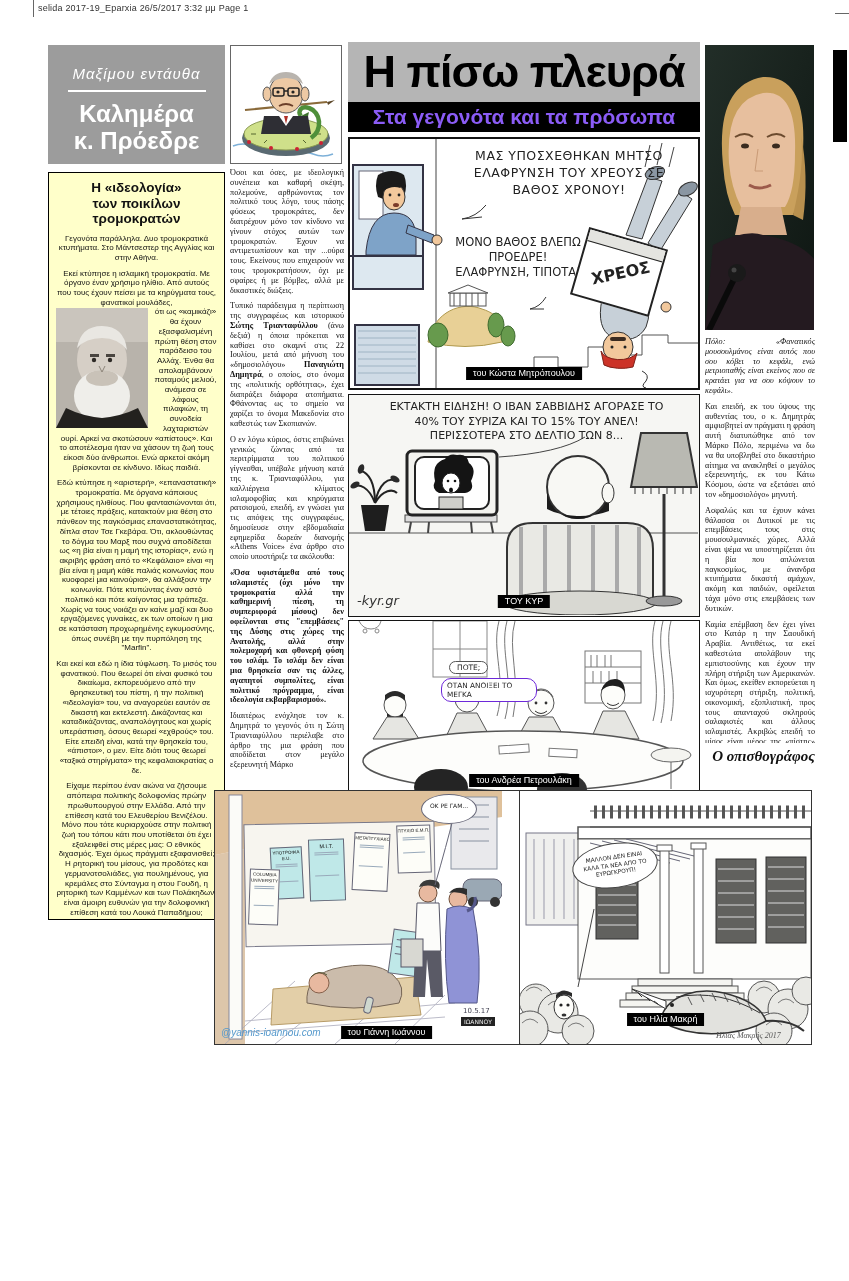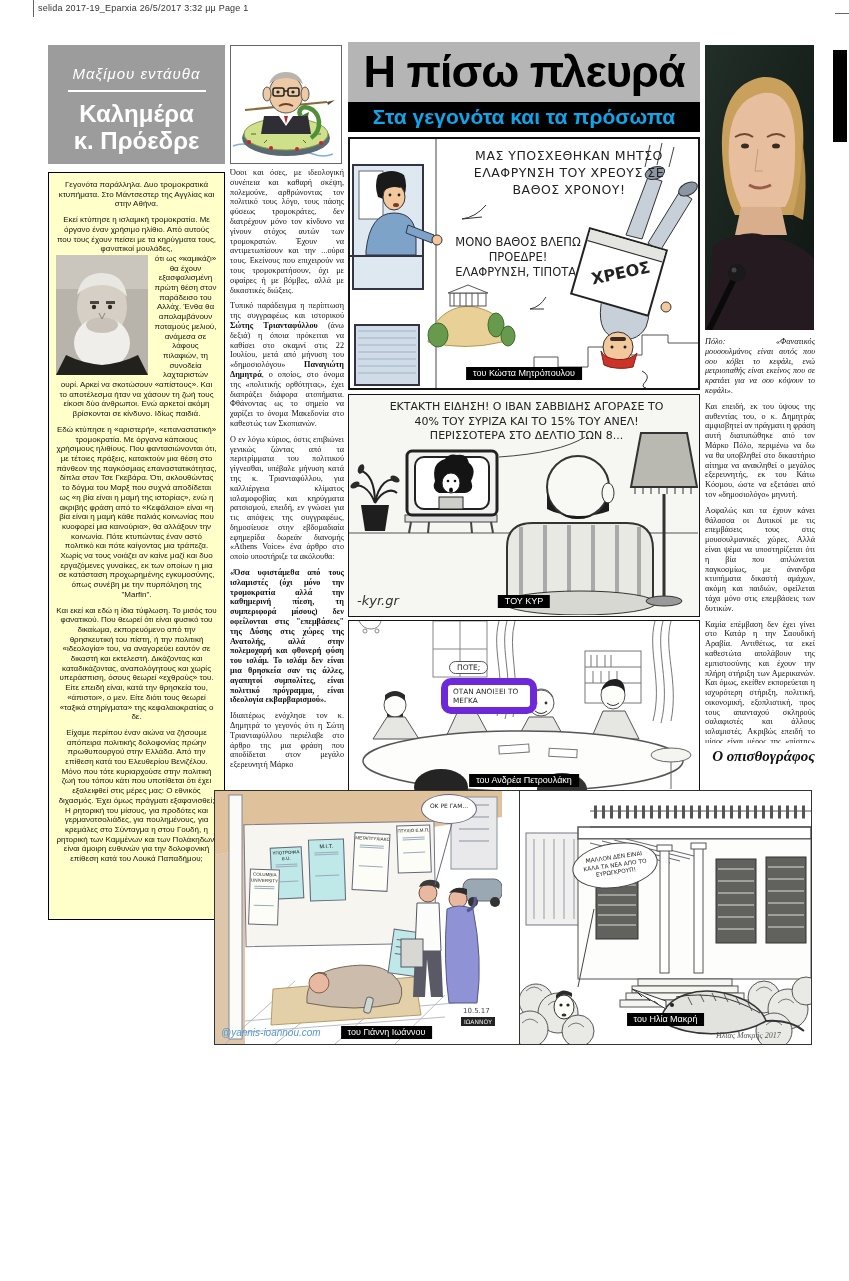--- a/index.html
+++ b/index.html
@@ -26,20 +26,25 @@
 
 <div class="abs" style="left:48px;top:45px;width:177px;height:119px;background:#9c9c9c;color:#fff;text-align:center;">
   <div style="font-style:italic;font-size:15px;padding-top:20px;letter-spacing:1px;">Μαξίμου εντάυθα</div>
   <div style="width:138px;height:2px;background:#fff;margin:8px auto 8px auto;"></div>
   <div style="font-weight:bold;font-size:24px;line-height:27px;">Καλημέρα</div>
   <div style="font-weight:bold;font-size:24px;line-height:27px;">κ. Πρόεδρε</div>
 </div>
 
 <div class="abs" style="left:48px;top:172px;width:177px;height:748px;background:#ffffca;border:1px solid #000;
             padding:7px 7px 5px 7px;overflow:hidden;text-align:center;font-size:8px;line-height:9.7px;">
+  <div style="font-weight:bold;font-size:13.5px;line-height:15.5px;margin-bottom:7px;">
+    <div>Η «ιδεολογία»</div>
+    <div>των ποικίλων</div>
+    <div>τρομοκρατών</div>
+  </div>
   <div class="colbody">
     <p>Γεγονότα παράλληλα. Δυο τρομοκρατικά κτυπήματα. Στο Μάντσεστερ της Αγγλίας και στην Αθήνα.</p>
     <p style="margin-bottom:0;">Εκεί κτύπησε η ισλαμική τρομοκρατία. Με όργανο έναν χρήσιμο ηλίθιο. Από αυτούς που τους έχουν πείσει με τα κηρύγματα τους, φανατικοί μουλάδες,</p>
     <div>
       <span class="abs" style="position:static;float:left;width:92px;height:120px;margin:1px 6px 1px 0;display:block;">
         <svg width="92" height="120" viewBox="0 0 92 120">
           <rect x="0" y="0" width="92" height="120" fill="#b8b3ab"></rect>
           <rect x="0" y="0" width="92" height="34" fill="#cac5bd"></rect>
           <ellipse cx="46" cy="52" rx="25" ry="30" fill="#d6cfc6"></ellipse>
           <path d="M21,40 Q25,18 46,18 Q68,18 71,42 Q62,30 46,30 Q30,30 21,40 Z" fill="#e9e7e2"></path>
@@ -110,21 +115,21 @@
   </p>
   <p>Ο εν λόγω κύριος, όστις επιβιώνει γενικώς ζώντας από τα περιτρίμματα του πολιτικού γίγνεσθαι, υπέβαλε μήνυση κατά της κ. Τριανταφύλλου, για καλλιέργεια κλίματος ισλαμοφοβίας και κηρύγματα ρατσισμού, επειδή, εν γνώσει για τις απόψεις της συγγραφέως, δημοσίευσε στην εβδομαδιαία εφημερίδα δωρεάν διανομής «Athens Voice» ένα άρθρο στο οποίο υποστήριζε τα ακόλουθα:</p>
   <p class="bold">«Όσα υφιστάμεθα από τους ισλαμιστές (όχι μόνο την τρομοκρατία αλλά την καθημερινή πίεση, τη συμπεριφορά μίσους) δεν οφείλονται στις "επεμβάσεις" της Δύσης στις χώρες της Ανατολής, αλλά στην πολεμοχαρή και φθονερή φύση του ισλάμ. Το ισλάμ δεν είναι μια θρησκεία σαν τις άλλες, αγαπητοί συμπολίτες, είναι πολιτικό πρόγραμμα, είναι ιδεολογία εκβαρβαρισμού».</p>
   <p>Ιδιαιτέρως ενόχλησε τον κ. Δημητρά το γεγονός ότι η Σώτη Τριανταφύλλου περιέλαβε στο άρθρο της μια φράση που αποδίδεται στον μεγάλο εξερευνητή Μάρκο</p>
 </div>
 
 <div class="abs" style="left:348px;top:42px;width:352px;height:60px;background:#b5b5b5;text-align:center;">
   <div style="font-weight:bold;font-size:45px;line-height:60px;letter-spacing:-1px;color:#000;">Η πίσω πλευρά</div>
 </div>
 <div class="abs" style="left:348px;top:102px;width:352px;height:30px;background:#000;text-align:center;">
-  <div style="font-weight:bold;font-size:21px;line-height:30px;color:#0ea5e9;">Στα γεγονότα και τα πρόσωπα</div>
+  <div style="font-weight:bold;font-size:21px;line-height:30px;color:#8b5cf6;">Στα γεγονότα και τα πρόσωπα</div>
 </div>
 
 <div class="frame" style="left:348px;top:137px;width:352px;height:253px;">
   <svg class="abs" style="left:0;top:0;" width="348" height="249" viewBox="0 0 348 249">
     <line x1="86" y1="0" x2="86" y2="249" stroke="#444"></line>
     <rect x="3" y="26" width="70" height="124" fill="#dde8f0" stroke="#334" stroke-width="2"></rect>
     <rect x="9" y="32" width="24" height="48" fill="#fff" stroke="#667"></rect>
     <path d="M28,36 q14,-8 26,0 q4,10 0,22 q-14,6 -26,0 q-4,-12 0,-22 Z" fill="#1a1a1a"></path>
     <ellipse cx="44" cy="58" rx="11" ry="13" fill="#f2c89c" stroke="#333"></ellipse>
     <path d="M33,50 q8,-6 18,-3" stroke="#1a1a1a" stroke-width="4" fill="none"></path>
@@ -302,21 +307,21 @@
     </g>
     <ellipse cx="174" cy="140" rx="160" ry="30" fill="#fdfdfb" stroke="#555" stroke-width="1.5"></ellipse>
     <rect x="150" y="124" width="30" height="8" fill="#fff" stroke="#777" transform="rotate(-4 165 128)"></rect>
     <rect x="200" y="128" width="28" height="8" fill="#fff" stroke="#777" transform="rotate(3 214 132)"></rect>
     <ellipse cx="92" cy="166" rx="27" ry="18" fill="#242424"></ellipse>
     <ellipse cx="213" cy="168" rx="25" ry="16" fill="#333"></ellipse>
     <ellipse cx="322" cy="134" rx="20" ry="7" fill="#f4f4f0" stroke="#666"></ellipse>
     <line x1="322" y1="141" x2="322" y2="168" stroke="#666"></line>
   </svg>
   <div class="abs hand" style="left:100px;top:40px;background:#fff;border:1px solid #555;border-radius:9px;padding:1px 7px;font-size:7.5px;">ΠΟΤΕ;</div>
-  <div class="abs hand" style="left:92px;top:57px;width:96px;background:#fff;border:7px solid #6d28d9;border-radius:10px;padding:2px 5px;font-size:7.3px;line-height:9px;text-align:left;">ΟΤΑΝ ΑΝΟΙΞΕΙ ΤΟ ΜΕΓΚΑ</div>
+  <div class="abs hand" style="left:92px;top:57px;width:96px;background:#fff;border:1px solid #6d28d9;border-radius:10px;padding:2px 5px;font-size:7.3px;line-height:9px;text-align:left;">ΟΤΑΝ ΑΝΟΙΞΕΙ ΤΟ ΜΕΓΚΑ</div>
   <div class="credit" style="left:50%;transform:translateX(-50%);top:153px;">του Ανδρέα Πετρουλάκη</div>
 </div>
 
 <div class="abs" style="left:705px;top:45px;width:109px;height:285px;overflow:hidden;">
   <svg width="109" height="285" viewBox="0 0 109 285">
     <defs>
         <linearGradient id="bgw" x1="0" y1="0" x2="1" y2="1">
       <stop offset="0" stop-color="#222e28"></stop>
           <stop offset="1" stop-color="#0e1612"></stop>
         </linearGradient>

